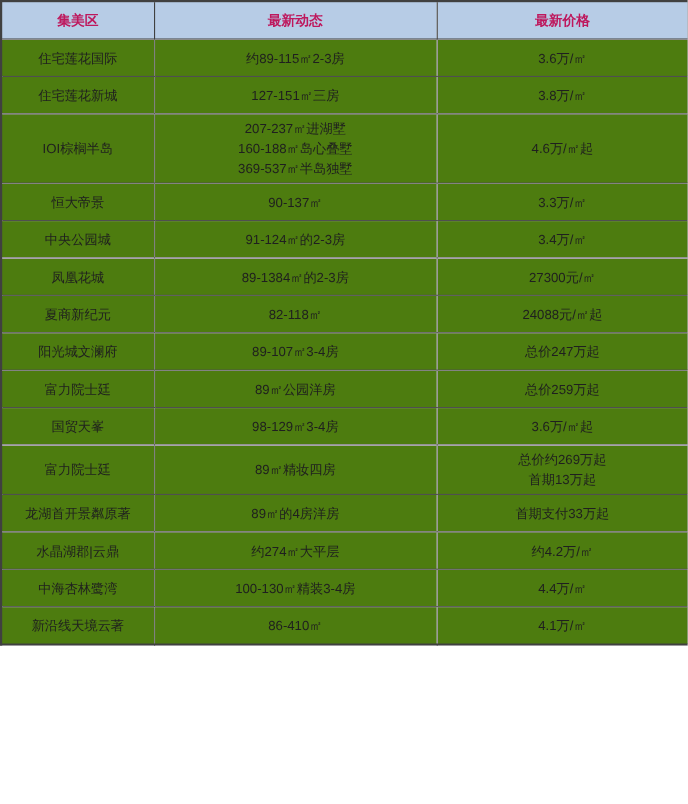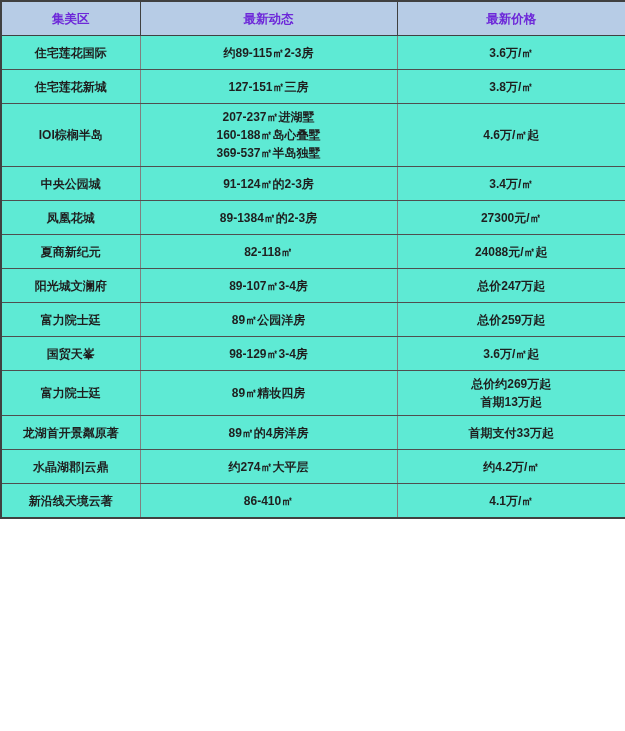--- a/index.html
+++ b/index.html
@@ -26,29 +26,28 @@
     padding: 4px 6px;
     line-height: 18px;
     overflow: hidden;
     word-break: break-all;
   }
   th {
     background: var(--header-bg, #b7cce6);
     border: 1px solid var(--outer-border, #404040);
     font-weight: bold;
     font-size: 12.5px;
-    color: #6d28d9;
+    color: #be185d;
   }
   td {
     border-top: 1px solid var(--row-border, #4f4f4f);
     border-bottom: 1px solid var(--row-border, #4f4f4f);
     border-left: 1px solid var(--col-border, #808080);
     border-right: 1px solid var(--col-border, #808080);
-    background: #5eead4;
-    font-weight: bold;
+    background: #4d7c0f;
   }
   td .cell-line { white-space: nowrap; }
 </style>
 </head>
 <body>
 
 <div class="page">
   <table class="listings">
     <colgroup>
       <col class="c1">
@@ -93,20 +92,31 @@
             <div class="cell-line">207-237㎡进湖墅</div>
             <div class="cell-line">160-188㎡岛心叠墅</div>
             <div class="cell-line">369-537㎡半岛独墅</div>
           </td>
           <td>
             <div class="cell-line">4.6万/㎡起</div>
           </td>
         </tr>
         <tr>
           <td>
+            <div class="cell-line">恒大帝景</div>
+          </td>
+          <td>
+            <div class="cell-line">90-137㎡</div>
+          </td>
+          <td>
+            <div class="cell-line">3.3万/㎡</div>
+          </td>
+        </tr>
+        <tr>
+          <td>
             <div class="cell-line">中央公园城</div>
           </td>
           <td>
             <div class="cell-line">91-124㎡的2-3房</div>
           </td>
           <td>
             <div class="cell-line">3.4万/㎡</div>
           </td>
         </tr>
         <tr>
@@ -189,20 +199,31 @@
         </tr>
         <tr>
           <td>
             <div class="cell-line">水晶湖郡|云鼎</div>
           </td>
           <td>
             <div class="cell-line">约274㎡大平层</div>
           </td>
           <td>
             <div class="cell-line">约4.2万/㎡</div>
+          </td>
+        </tr>
+        <tr>
+          <td>
+            <div class="cell-line">中海杏林鹭湾</div>
+          </td>
+          <td>
+            <div class="cell-line">100-130㎡精装3-4房</div>
+          </td>
+          <td>
+            <div class="cell-line">4.4万/㎡</div>
           </td>
         </tr>
         <tr>
           <td>
             <div class="cell-line">新沿线天境云著</div>
           </td>
           <td>
             <div class="cell-line">86-410㎡</div>
           </td>
           <td>

